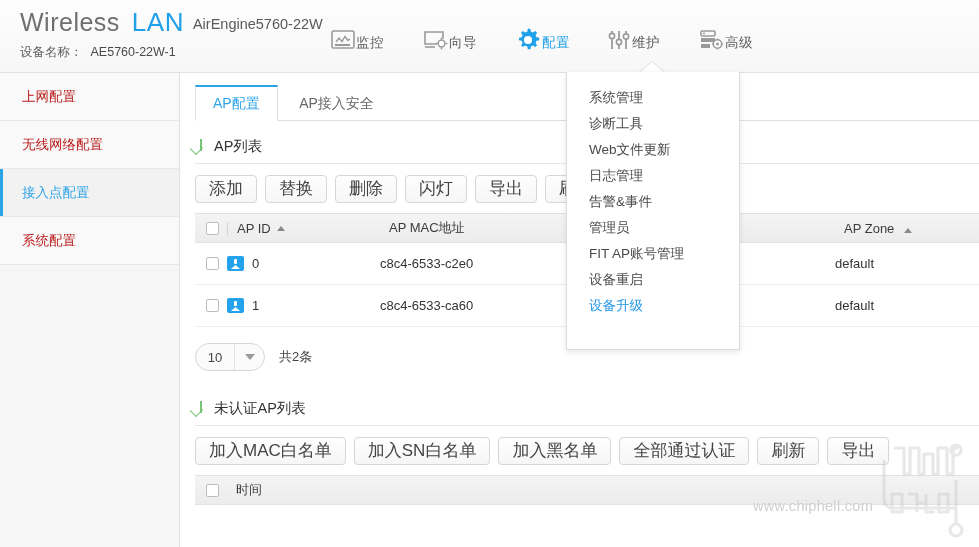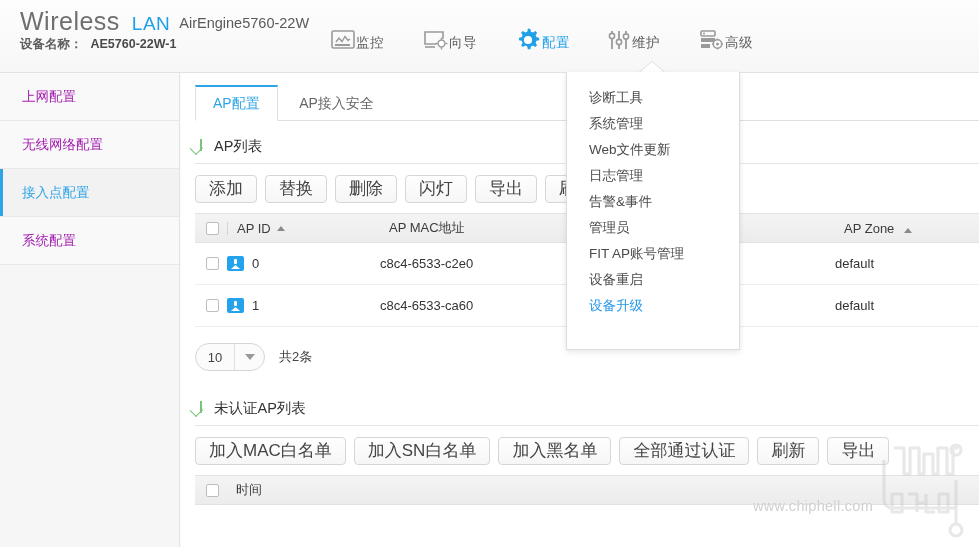--- a/index.html
+++ b/index.html
@@ -25,31 +25,30 @@
   .brand {
     position: absolute; left: 20px; top: 9px;
     width: 300px;
   }
   .brand-line1 { white-space: nowrap; line-height: 1; }
   .brand-wireless {
     font-size: 25px; color: #6f6f6f; letter-spacing: .5px;
     font-weight: 400; vertical-align: baseline;
   }
   .brand-lan {
-    font-size: 19px; color: #1fa0e8; letter-spacing: .5px;
+    font-size: 26px; color: #1fa0e8; letter-spacing: .5px;
     font-weight: 400; margin-left: 12px;
   }
   .brand-model {
     font-size: 14.5px; color: #5a5a5a; margin-left: 9px;
     vertical-align: 2px;
   }
   .brand-line2 {
-    margin-top: 2px; font-size: 12.5px; color: #5f5f5f;
+    margin-top: 9px; font-size: 12.5px; color: #5f5f5f;
     white-space: nowrap;
-    font-weight: bold;
   }
   .brand-devname { margin-left: 8px; color: #4a4a4a; }
 
   
   .topnav {
     position: absolute; left: 330px; top: 0;
     height: 72px; display: flex; align-items: flex-start;
   }
   .nav-item {
     width: 92px; height: 72px;
@@ -98,21 +97,21 @@
   
   .sidebar {
     position: absolute; left: 0; top: 73px;
     width: 180px; height: 474px;
     background: #f6f6f6;
     border-right: 1px solid #e3e3e3;
   }
   .side-item {
     height: 48px; line-height: 48px;
     padding-left: 22px;
-    font-size: 13.5px; color: #a21caf;
+    font-size: 13.5px; color: #b91c1c;
     border-bottom: 1px solid #e8e8e8;
     cursor: pointer; position: relative;
     background: #f9f9f9;
   }
   .side-item.active {
     color: #2da3e8; background: #f2f2f2;
   }
   .side-item.active::before {
     content: ""; position: absolute;
     left: 0; top: 0; bottom: 0; width: 3px;
@@ -527,24 +526,24 @@
         <path d="M61 54 h9 v18 h-9 z"></path>
         <path d="M78 40 v44"></path>
       </g>
       <circle cx="78" cy="10" r="5" fill="none" stroke="#c9c9c9" stroke-width="3.2"></circle>
       <circle cx="78" cy="90" r="6" fill="none" stroke="#c9c9c9" stroke-width="3.2"></circle>
     </svg>
   </div>
 
   <div class="dropdown">
     <div class="dd-item">
+      <span>系统管理</span>
+    </div>
+    <div class="dd-item">
       <span>诊断工具</span>
-    </div>
-    <div class="dd-item">
-      <span>系统管理</span>
     </div>
     <div class="dd-item">
       <span>Web文件更新</span>
     </div>
     <div class="dd-item">
       <span>日志管理</span>
     </div>
     <div class="dd-item">
       <span>告警&amp;事件</span>
     </div>

